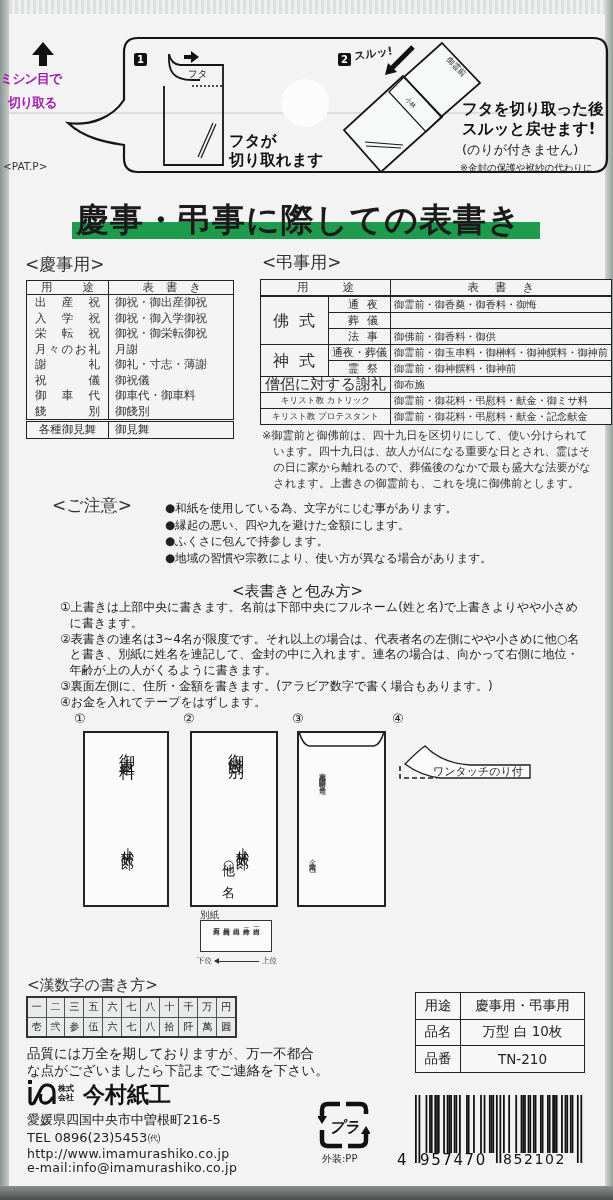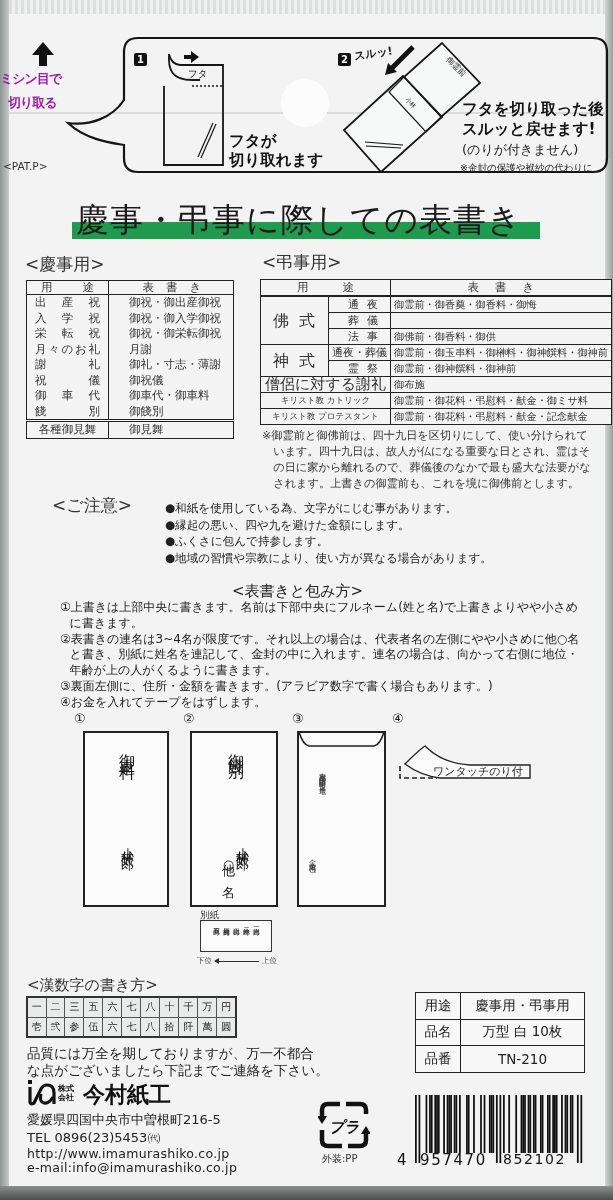--- a/index.html
+++ b/index.html
@@ -23,21 +23,21 @@
 #title-bar{left:72px;top:222px;width:468px;height:17px;background:#1f9b4d}
 #title{left:76px;top:198px;font-size:33px;color:#1b1b1b;white-space:nowrap;letter-spacing:1px}
 
 .heading{font-size:17px;color:#333;white-space:nowrap}
 
 
 #t1{left:26px;top:280px;width:208px;border-collapse:collapse;border:1.5px solid #222;font-size:11.5px;color:#333;background:#f4f4f4}
 #t1 th{height:13px;line-height:13px;font-weight:normal;border-bottom:1.5px solid #222;padding:0}
 #t1 td{height:15.5px;line-height:15.5px;padding:0;white-space:nowrap}
 #t1 .c-use{width:82px;border-right:1.5px solid #222;padding:0 8px}
-#t1 .c-val{padding-left:20px}
+#t1 .c-val{padding-left:6px}
 #t1 th.c-val{text-align:center;letter-spacing:12px;padding-left:14px}
 #t1 tr.foot td{border-top:3px double #222;height:16px}
 .jst{text-align:justify;text-align-last:justify}
 
 
 #t2{left:260px;top:279px;width:330px;border-collapse:collapse;border:1.5px solid #222;font-size:10.2px;color:#333;background:#f4f4f4}
 #t2 th{height:15px;line-height:15px;font-weight:normal;font-size:11.5px;border:1.5px solid #222;border-bottom-width:2px;padding:0}
 #t2 td{height:16px;line-height:15px;border:1px solid #222;padding:0 3px;white-space:nowrap}
 #t2 .g{width:44px;text-align:center;letter-spacing:10px;padding-left:12px;font-size:16px}
 #t2 .s{width:66px;text-align:center;font-size:11px}
@@ -147,21 +147,21 @@
 <div class="abs cap" style="left:229px;top:150px">切り取れます</div>
 
 <span class="abs numbox" style="left:338px;top:53px">2</span>
 <div class="abs bold" style="left:354px;top:46px;font-size:11px;transform:rotate(-8deg);white-space:nowrap">スルッ!</div>
 <div class="abs cap" style="left:462px;top:99px">フタを切り取った後</div>
 <div class="abs cap" style="left:462px;top:119px">スルッと戻せます!</div>
 <div class="abs" style="left:462px;top:141px;font-size:13px;white-space:nowrap">(のりが付きません)</div>
 <div class="abs" style="left:460px;top:162px;font-size:9.5px;white-space:nowrap">※金封の保護や袱紗の代わりに</div>
 
 <div class="abs" id="title-bar"></div>
-<h1 class="abs" id="title" style="font-weight:normal">慶事・弔事に際しての表書き</h1>
+<h1 class="abs" id="title" style="font-weight:bold">慶事・弔事に際しての表書き</h1>
 
 <div class="abs heading" style="left:25px;top:253px">&lt;慶事用&gt;</div>
 <table class="abs" id="t1">
   <thead>
     <tr>
       <th class="c-use jst" style="padding:0 14px">用途</th>
       <th class="c-val">表書き</th>
     </tr>
   </thead>
   <tbody>

